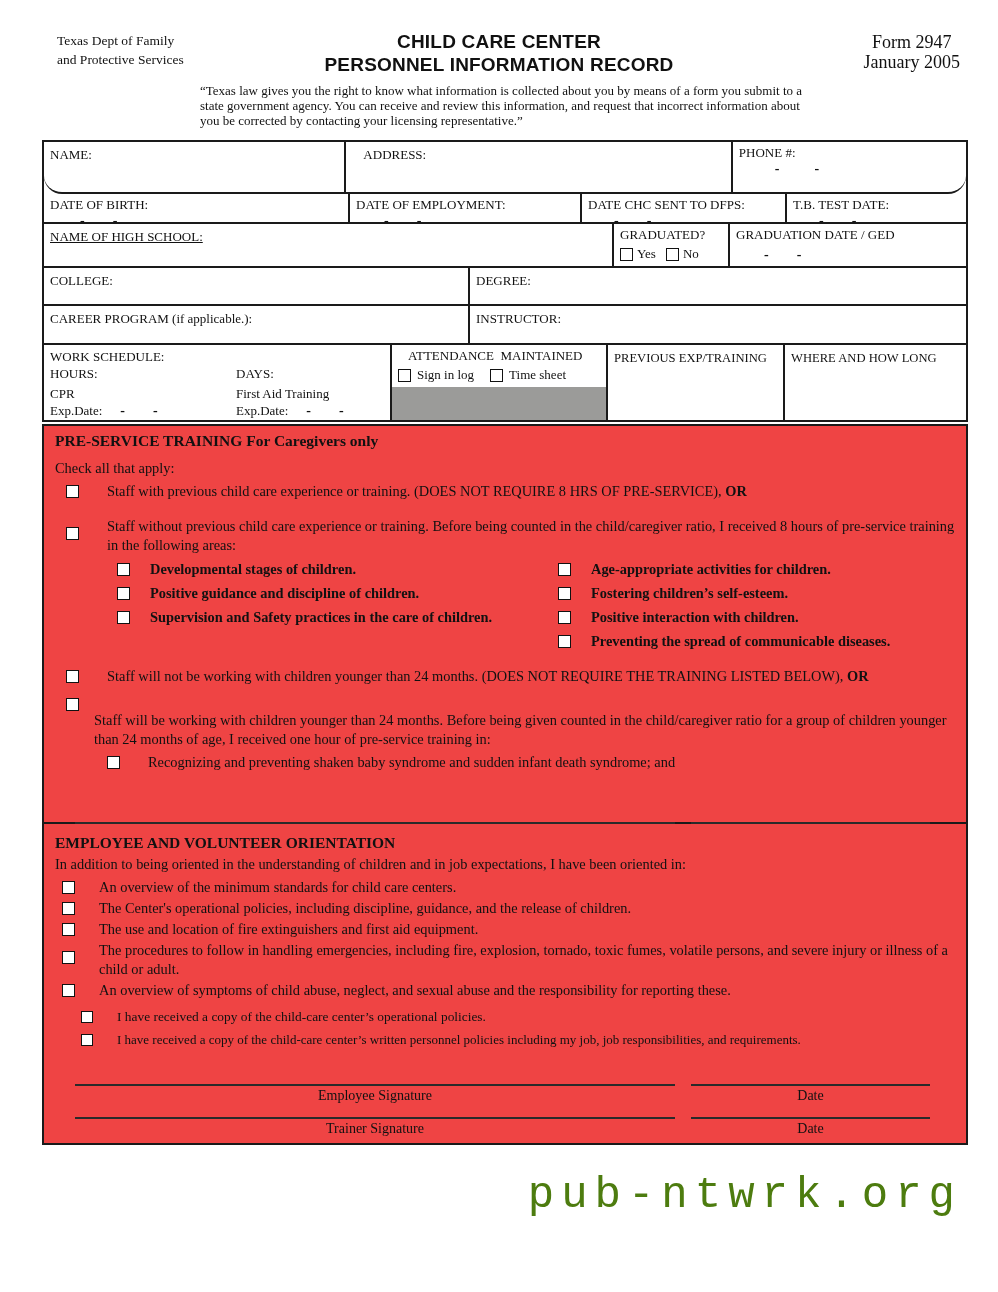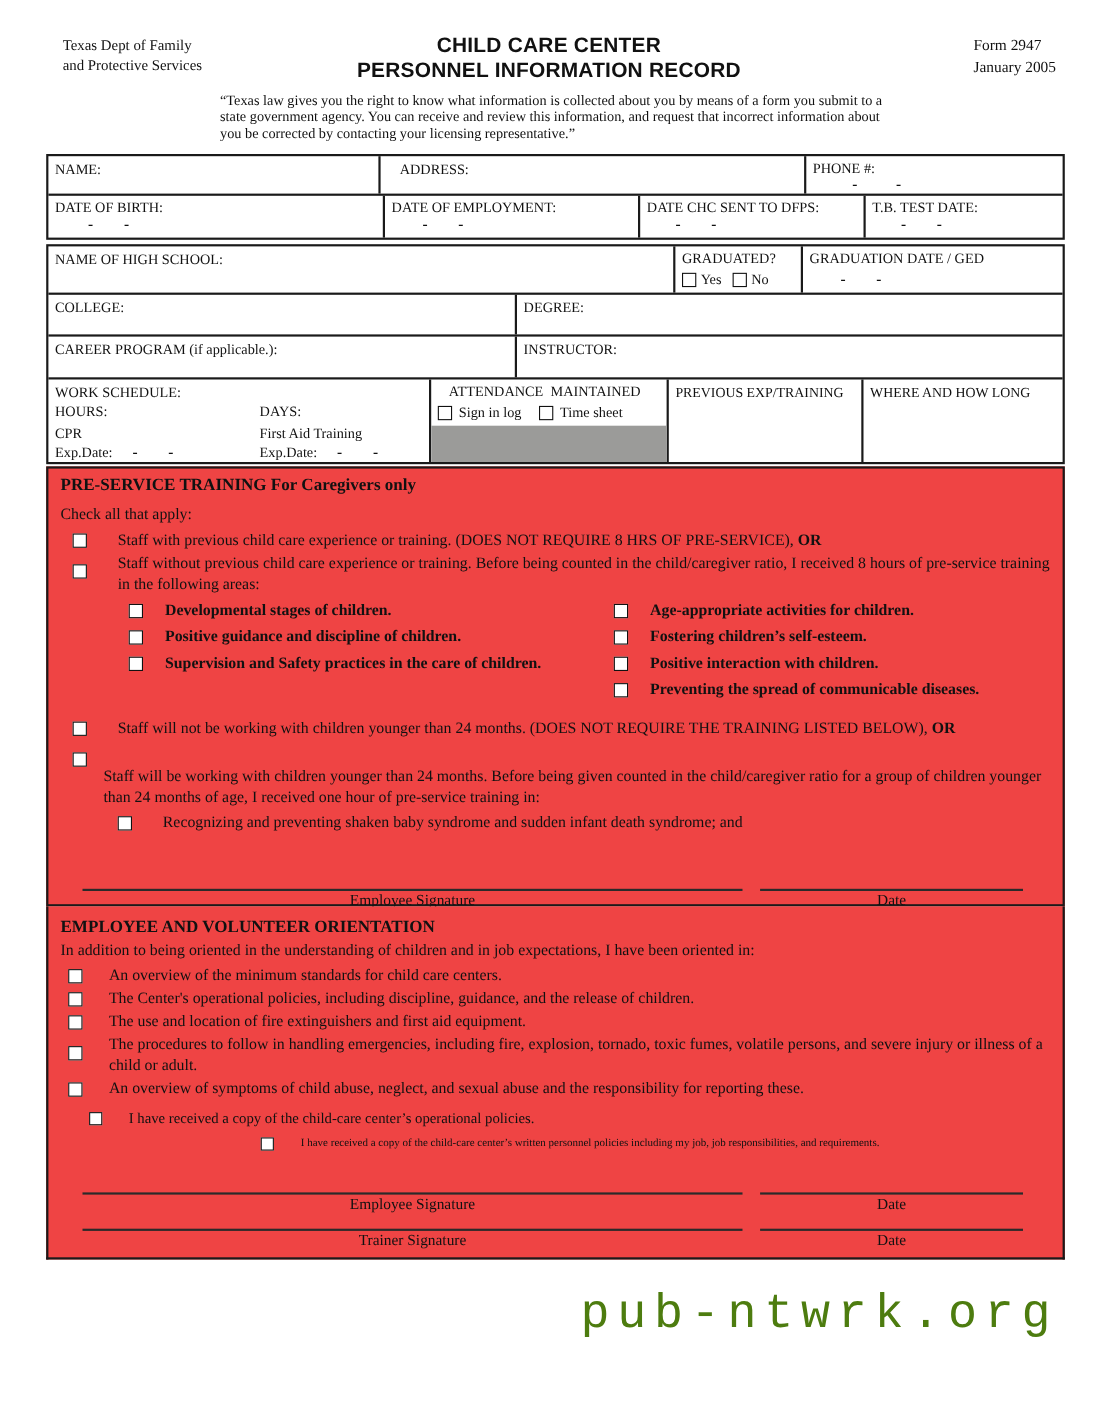--- a/index.html
+++ b/index.html
@@ -8,21 +8,21 @@
     width:998px; height:1292px; position:relative;
     font-family:"Liberation Serif", serif; color:#111;
   }
   .abs { position:absolute; }
 
   
   .hdr-agency { left:57px; top:31px; font-size:13.5px; line-height:19px; }
   .hdr-title  { left:0; top:30px; width:998px; text-align:center;
                 font-family:"Liberation Sans", sans-serif; font-weight:bold;
                 font-size:19px; line-height:23px; letter-spacing:.2px; }
-  .hdr-form   { right:38px; top:32px; font-size:14px; line-height:20px; }
+  .hdr-form   { right:38px; top:32px; text-align:center; font-size:18px; line-height:20px; }
   .hdr-quote  { left:200px; top:83px; width:618px; font-size:13px; line-height:15.2px; }
 
   
   .tbl { left:42px; width:926px; border:2px solid #1a1a1a; background:#fff; }
   .trow { display:flex; border-bottom:2px solid #1a1a1a; }
   .trow:last-child { border-bottom:none; }
   .tcell { border-right:2px solid #1a1a1a; padding:3px 6px; overflow:hidden; }
   .tcell:last-child { border-right:none; }
   .lbl { font-size:13px; }
   .dashes { font-size:14px; white-space:pre; font-weight:bold; }
@@ -72,21 +72,21 @@
   <div>CHILD CARE CENTER</div>
   <div>PERSONNEL INFORMATION RECORD</div>
 </div>
 <div class="abs hdr-form">
   <div>Form 2947</div>
   <div>January 2005</div>
 </div>
 <div class="abs hdr-quote">“Texas law gives you the right to know what information is collected about you by means of a form you submit to a state government agency.  You can receive and review this information, and request that incorrect information about you be corrected by contacting your licensing representative.”</div>
 
 <div class="abs tbl" style="top:140px;">
-  <div class="trow" style="height:36px;">
+  <div class="trow" style="height:52px;border-radius:18px;">
     <div class="tcell" style="width:306px;">
       <span class="lbl">NAME:</span>
     </div>
     <div class="tcell" style="width:380px;margin-left:11px;">
       <span class="lbl">ADDRESS:</span>
     </div>
     <div class="tcell" style="width:236px;">
       <div class="lbl">PHONE #:</div>
       <div class="dashes" style="padding-left:36px;">-          -</div>
     </div>
@@ -106,21 +106,21 @@
     </div>
     <div class="tcell" style="width:179px;">
       <div class="lbl">T.B. TEST DATE:</div>
       <div class="dashes" style="padding-left:26px;">-        -</div>
     </div>
   </div>
 </div>
 
 <div class="abs tbl" style="top:222px;">
   <div class="trow" style="height:44px;">
-    <div class="tcell" style="width:570px;">
+    <div class="tcell" style="width:570px;text-decoration:underline;">
       <span class="lbl">NAME OF HIGH SCHOOL:</span>
     </div>
     <div class="tcell" style="width:116px; display:flex; flex-direction:column; justify-content:space-between;">
       <div class="lbl">GRADUATED?</div>
       <div style="display:flex; align-items:center; gap:4px; padding-bottom:1px;">
         <span class="cb"></span>
         <span class="lbl">Yes</span>
         <span class="cb" style="margin-left:6px;"></span>
         <span class="lbl">No</span>
       </div>
@@ -188,21 +188,21 @@
 <div class="abs bigbox" style="top:424px; height:400px; padding:6px 10px 0 11px;">
   <div class="boxtitle">PRE-SERVICE TRAINING For Caregivers only</div>
 
   <div class="body-txt" style="margin-top:9px;">Check all that apply:</div>
 
   <div class="cbrow body-txt" style="margin-top:4px; padding-left:11px;">
     <span class="cb"></span>
     <span style="padding-left:28px;"><span>Staff with previous child care experience or training. (DOES NOT REQUIRE 8 HRS OF PRE-SERVICE), </span><b class="orb">OR</b></span>
   </div>
 
-  <div class="cbrow body-txt" style="margin-top:2px; padding-left:11px;font-family:Liberation Serif, serif;">
+  <div class="cbrow body-txt" style="margin-top:16px; padding-left:11px;font-family:Liberation Serif, serif;">
     <span class="cb" style="margin-top:10px;"></span>
     <span style="padding-left:28px;">Staff without previous child care experience or training.  Before being counted in the child/caregiver ratio, I received 8 hours of pre-service training in the following areas:</span>
   </div>
 
   <div class="areas body-txt" style="margin-top:5px;">
     <div class="colL">
       <div class="area-item">
           <span class="cb"></span>
           <span>Developmental stages of children.</span>
         </div>
@@ -296,21 +296,21 @@
   </div>
   <div class="cbrow body-txt" style="margin-top:2px; padding-left:7px;">
     <span class="cb"></span>
     <span style="padding-left:24px;">An overview of symptoms of child abuse, neglect, and sexual abuse and the responsibility for reporting these.</span>
   </div>
 
   <div class="cbrow" style="margin-top:8px; padding-left:26px; font-size:13.4px; line-height:17px;">
     <span class="cb sm"></span>
     <span style="padding-left:24px;">I have received a copy of the child-care center’s operational policies.</span>
   </div>
-  <div class="cbrow" style="margin-top:6px; padding-left:26px; font-size:10px; line-height:17px;justify-content:center;">
+  <div class="cbrow" style="margin-top:6px; padding-left:26px; font-size:13px; line-height:17px;">
     <span class="cb sm"></span>
     <span style="padding-left:24px;">I have received a copy of the child-care center’s written personnel policies including my job, job responsibilities, and requirements.</span>
   </div>
 
   <div class="sigrow" style="margin-top:36px;">
     <div class="sig1">
       <div class="sigline"></div>
       <div class="siglabel">Employee Signature</div>
     </div>
     <div class="siggap"></div>

